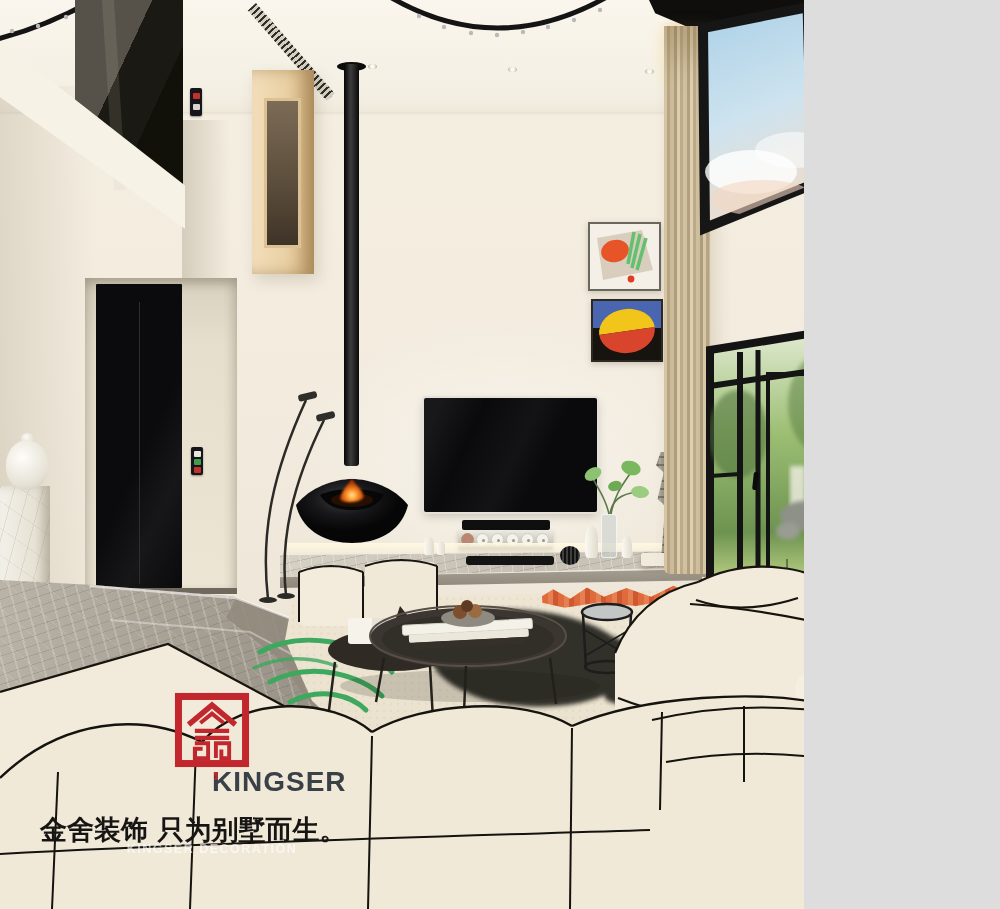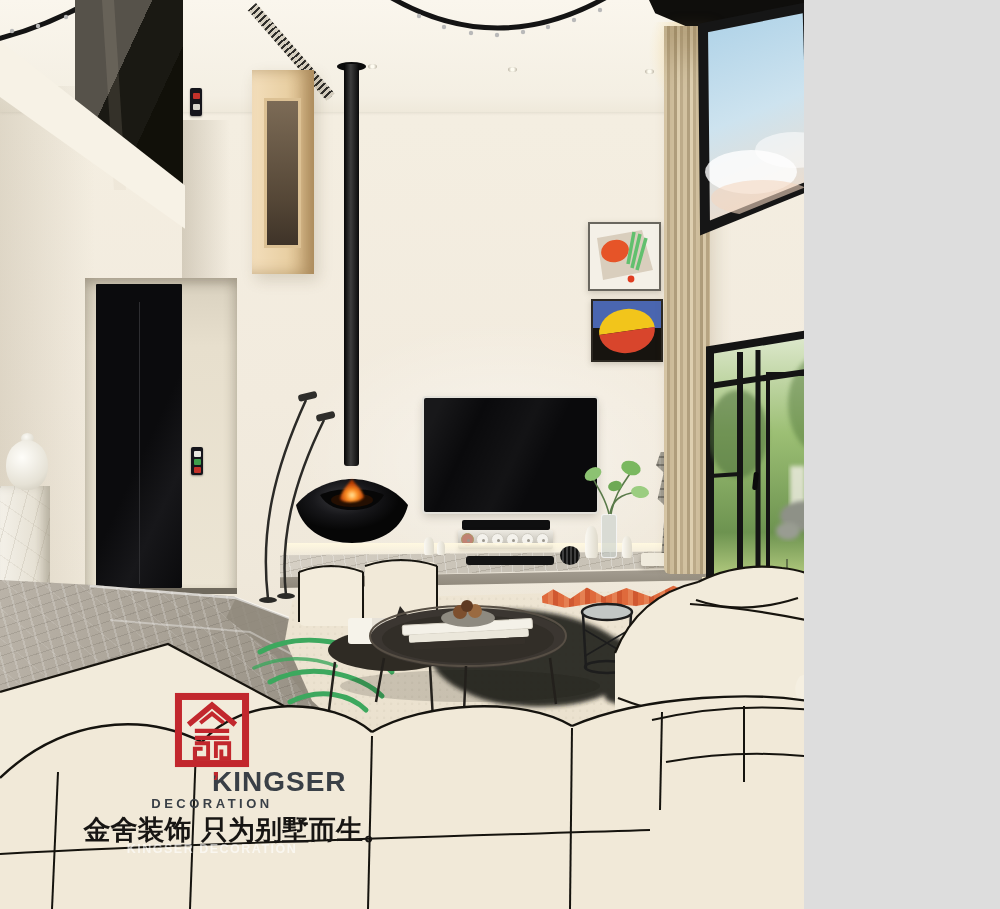--- a/index.html
+++ b/index.html
@@ -155,21 +155,21 @@
     background:repeating-linear-gradient(90deg,#df6a3c 0 6px,#e58052 6px 11px,#d05830 11px 16px);}
   .glow-win{left:702px;top:577px;width:146px;height:20px;
     background:linear-gradient(180deg,#fff1cf,rgba(255,241,207,0));}
 
   
   .wm-brand{left:52px;top:766px;width:320px;text-align:center;font-weight:bold;
     font-size:28px;letter-spacing:1px;color:#3a4047;}
   .wm-brand b{color:#c2272d;font-weight:bold;}
   .wm-sub{left:52px;top:796px;width:320px;text-align:center;font-weight:bold;
     font-size:13px;letter-spacing:3.5px;color:#3a4047;}
-  .wm-cn{left:40px;top:812px;width:350px;text-align:right;font-weight:bold;
+  .wm-cn{left:40px;top:812px;width:350px;text-align:left;font-weight:bold;
     font-size:27px;color:#171513;font-family:"DejaVu Serif","Liberation Serif",serif;}
   .wm-en1{left:52px;top:842px;width:320px;text-align:center;font-weight:bold;
     font-size:12.5px;letter-spacing:1.5px;color:rgba(255,255,255,.62);}
   .wm-en2{left:52px;top:855px;width:320px;text-align:center;font-weight:bold;
     font-size:17px;letter-spacing:1.5px;color:rgba(255,255,255,.58);}
 </style>
 </head>
 <body>
 
 <div id="canvas">
@@ -522,18 +522,17 @@
         <path d="M35,41 L50,29 L65,41" stroke-width="5"></path>
         <path d="M28,51 L72,51 M28,60 L72,60" stroke-width="5.5"></path>
         <path d="M28,67 L45,67 L45,86 L28,86 L28,74 L38,74" stroke-width="5"></path>
         <path d="M55,86 L55,67 L72,67 L72,86 L62,86 L62,75" stroke-width="5"></path>
       </g>
     </svg>
     <div class="wm-brand">
         <span>KINGSER</span>
         <b>’</b>
       </div>
-    <div class="wm-sub">DECORATION</div>
     <div class="wm-cn">金舍装饰 只为别墅而生。</div>
     <div class="wm-en1">KINGSER DECORATION</div>
   </div>
 
 </div>
 
 </body></html>

